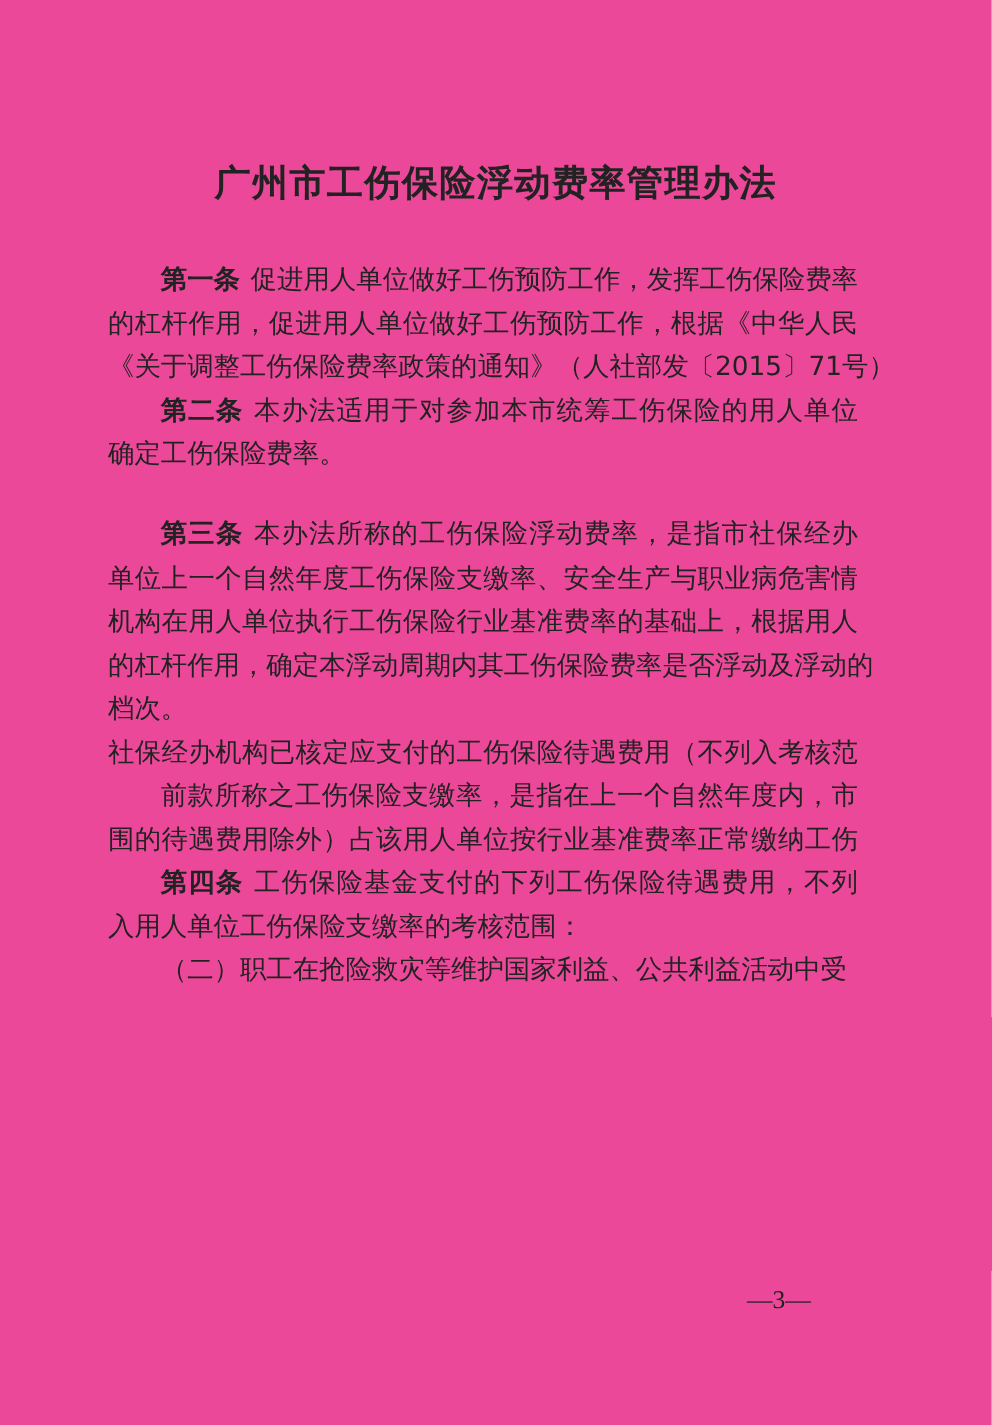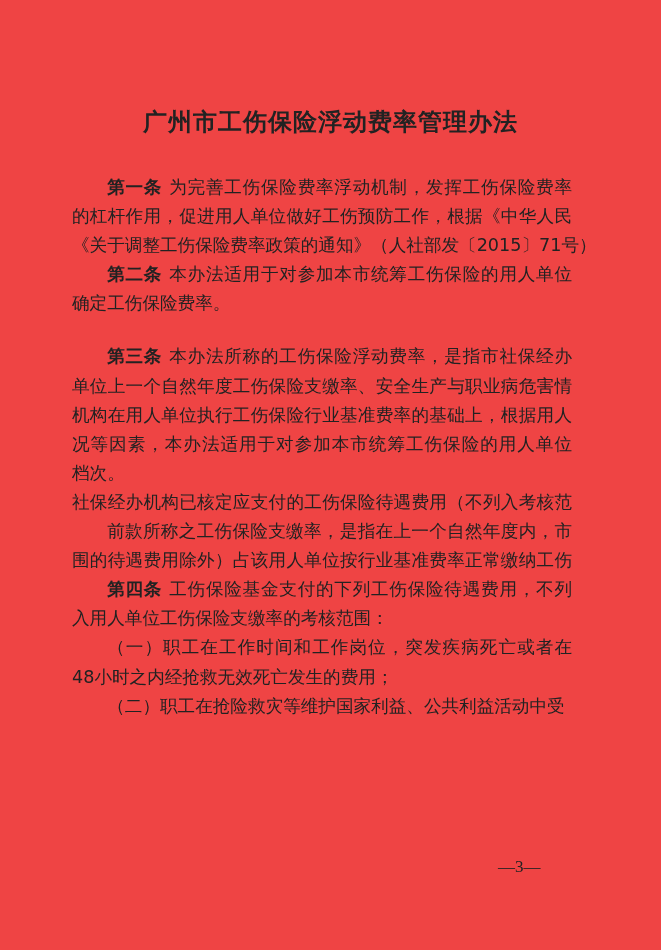--- a/index.html
+++ b/index.html
@@ -1,17 +1,17 @@
 <!DOCTYPE html>
 <html><head>
 <meta charset="utf-8">
 <style>
   html, body { margin: 0; padding: 0; background: #ffffff; }
   body { width: 661px; height: 950px; position: relative; overflow: hidden; color: #1a1a1a; }
-  .page { position: absolute; left: 0; top: 0; width: 661px; height: 950px; background: #ef4444; }
+  .page { position: absolute; left: 0; top: 0; width: 661px; height: 950px; background: #ec4899; }
   .title {
     position: absolute; left: 0; top: 106px; width: 661px; text-align: center;
     font-family: "DejaVu Serif", "Liberation Serif", serif;
     font-size: 24px; font-weight: bold; letter-spacing: 1px; color: #222;
   }
   .body {
     position: absolute; left: 72px; top: 173px; width: 500px;
     font-family: "DejaVu Sans", "Liberation Sans", sans-serif;
     font-size: 17.6px; line-height: 29.1px; color: #222;
   }
@@ -24,47 +24,43 @@
   }
 </style>
 </head>
 <body>
 
 <div class="page">
   <div class="title">广州市工伤保险浮动费率管理办法</div>
 
   <div class="body" id="doc-body">
       <div class="para-block">
-        <span class="line" style="padding-left: 2em;"><span class="lead">第一条</span><span>为完善工伤保险费率浮动机制，发挥工伤保险费率</span></span>
+        <span class="line" style="padding-left: 2em;"><span class="lead">第一条</span><span>促进用人单位做好工伤预防工作，发挥工伤保险费率</span></span>
         <span class="line"><span>的杠杆作用，促进用人单位做好工伤预防工作，根据《中华人民</span></span>
         <span class="line"><span>《关于调整工伤保险费率政策的通知》（人社部发〔2015〕71号）</span></span>
       </div>
       <div class="para-block">
         <span class="line" style="padding-left: 2em;"><span class="lead">第二条</span><span>本办法适用于对参加本市统筹工伤保险的用人单位</span></span>
         <span class="line last"><span>确定工伤保险费率。</span></span>
       </div>
       <div class="para-block">
         <span class="line" style="padding-left: 2em; margin-top: 24px;"><span class="lead">第三条</span><span>本办法所称的工伤保险浮动费率，是指市社保经办</span></span>
         <span class="line"><span>单位上一个自然年度工伤保险支缴率、安全生产与职业病危害情</span></span>
         <span class="line"><span>机构在用人单位执行工伤保险行业基准费率的基础上，根据用人</span></span>
-        <span class="line"><span>况等因素，本办法适用于对参加本市统筹工伤保险的用人单位</span></span>
+        <span class="line"><span>的杠杆作用，确定本浮动周期内其工伤保险费率是否浮动及浮动的</span></span>
         <span class="line last"><span>档次。</span></span>
       </div>
       <div class="para-block">
         <span class="line"><span>社保经办机构已核定应支付的工伤保险待遇费用（不列入考核范</span></span>
         <span class="line" style="padding-left: 2em;"><span>前款所称之工伤保险支缴率，是指在上一个自然年度内，市</span></span>
         <span class="line"><span>围的待遇费用除外）占该用人单位按行业基准费率正常缴纳工伤</span></span>
       </div>
       <div class="para-block">
         <span class="line" style="padding-left: 2em;"><span class="lead">第四条</span><span>工伤保险基金支付的下列工伤保险待遇费用，不列</span></span>
         <span class="line last"><span>入用人单位工伤保险支缴率的考核范围：</span></span>
       </div>
       <div class="para-block">
-        <span class="line" style="padding-left: 2em;"><span>（一）职工在工作时间和工作岗位，突发疾病死亡或者在</span></span>
-        <span class="line last"><span>48小时之内经抢救无效死亡发生的费用；</span></span>
-      </div>
-      <div class="para-block">
         <span class="line last" style="padding-left: 2em;"><span>（二）职工在抢险救灾等维护国家利益、公共利益活动中受</span></span>
       </div>
     </div>
 
   <div class="footer">—3—</div>
 </div>
 
 </body></html>

